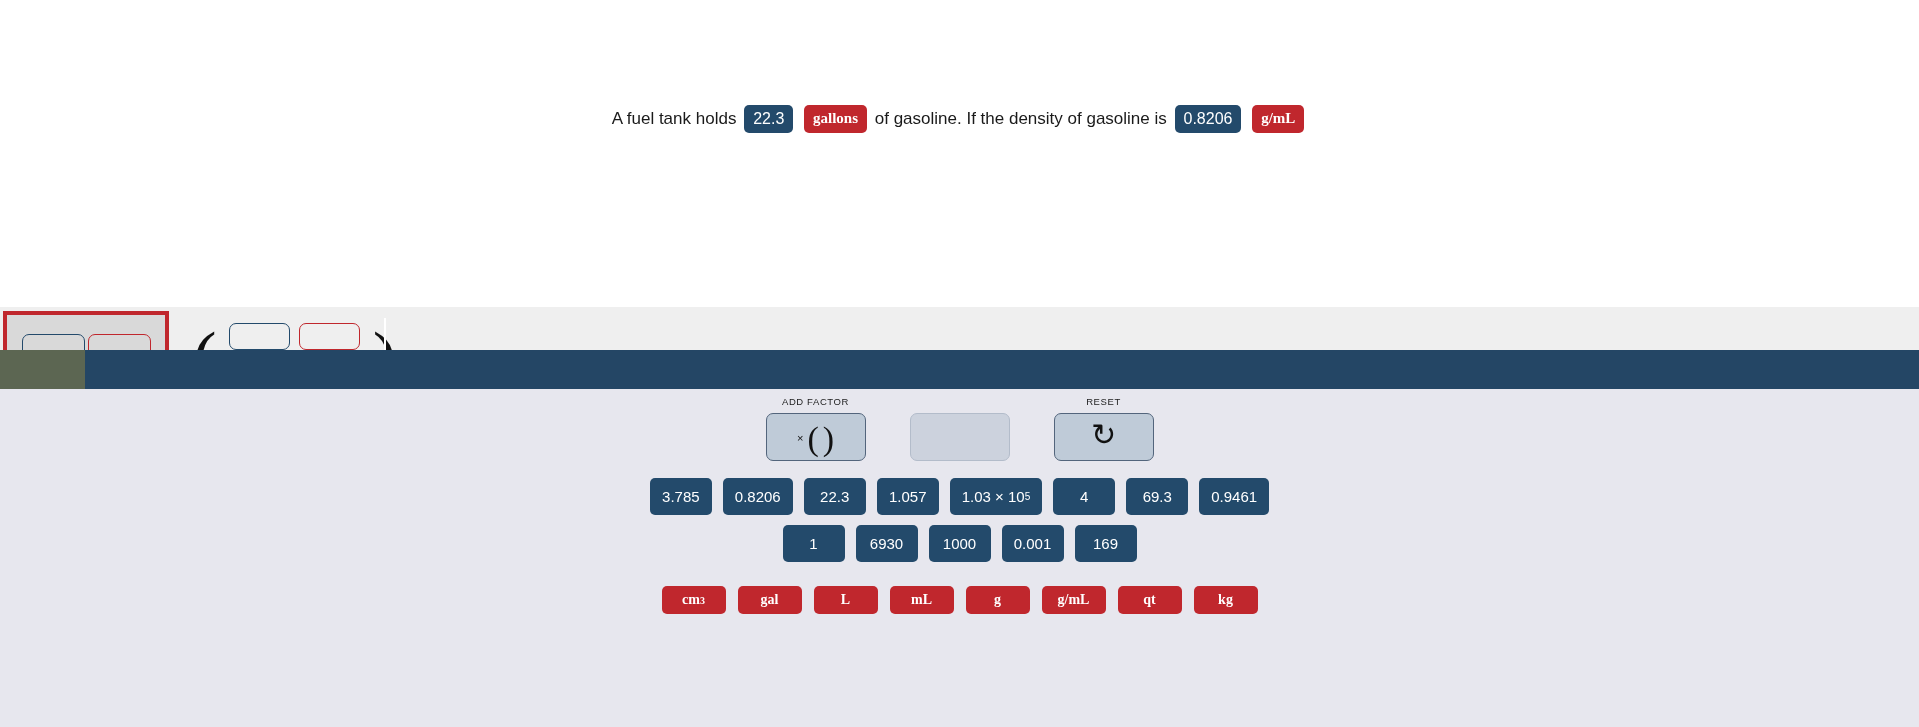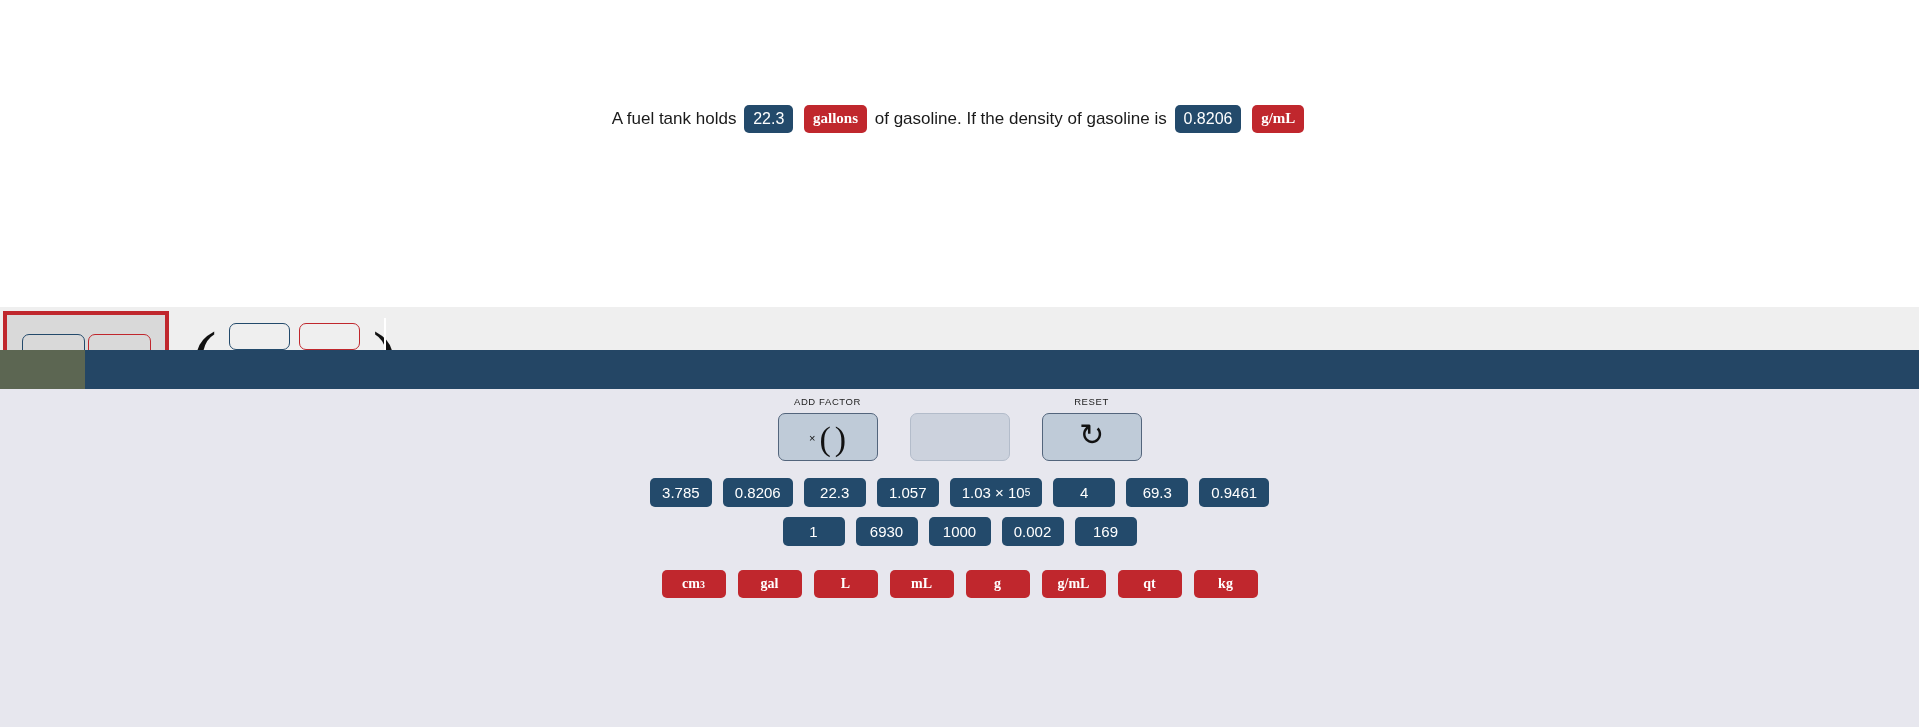--- a/index.html
+++ b/index.html
@@ -194,21 +194,21 @@
     background: #e7e7ee;
   }
   .tools-row {
     position: absolute;
     left: 0;
     top: 7px;
     width: 1919px;
     display: flex;
     justify-content: center;
     align-items: flex-end;
-    gap: 32px;
+    gap: 44px;
   }
   .tool {
     display: flex;
     flex-direction: column;
     align-items: center;
   }
   .tool-label {
     font-size: 9.5px;
     letter-spacing: 0.6px;
     color: #222;
@@ -277,21 +277,21 @@
   .token-row {
     display: flex;
     justify-content: center;
     gap: 11px;
     margin-bottom: 10px;
   }
   .token-row.units { margin-top: 24px; gap: 12px; }
   .token {
     box-sizing: border-box;
     min-width: 62px;
-    height: 29px;
+    height: 37px;
     border-radius: 5px;
     display: flex;
     align-items: center;
     justify-content: center;
     padding: 0 12px;
     color: #ffffff;
     font-size: 15px;
     cursor: pointer;
     user-select: none;
   }
@@ -399,21 +399,21 @@
           <div class="token num">1.057</div>
           <div class="token num">1.03 × 10<sup>5</sup></div>
           <div class="token num">4</div>
           <div class="token num">69.3</div>
           <div class="token num">0.9461</div>
         </div>
       <div class="token-row" id="row-numbers-2">
           <div class="token num">1</div>
           <div class="token num">6930</div>
           <div class="token num">1000</div>
-          <div class="token num">0.002</div>
+          <div class="token num">0.001</div>
           <div class="token num">169</div>
         </div>
       <div class="token-row units" id="row-units">
           <div class="token unit">cm<sup>3</sup></div>
           <div class="token unit">gal</div>
           <div class="token unit">L</div>
           <div class="token unit">mL</div>
           <div class="token unit">g</div>
           <div class="token unit">g/mL</div>
           <div class="token unit">qt</div>

